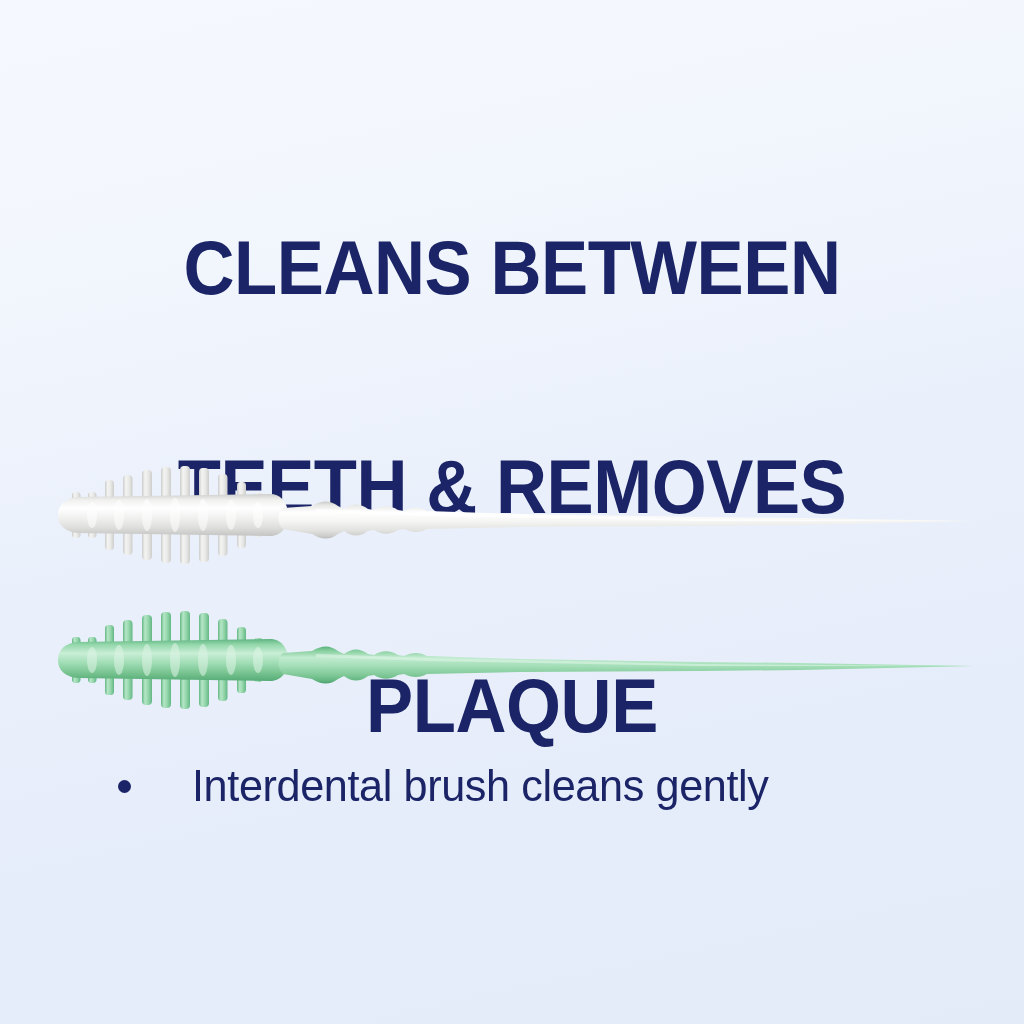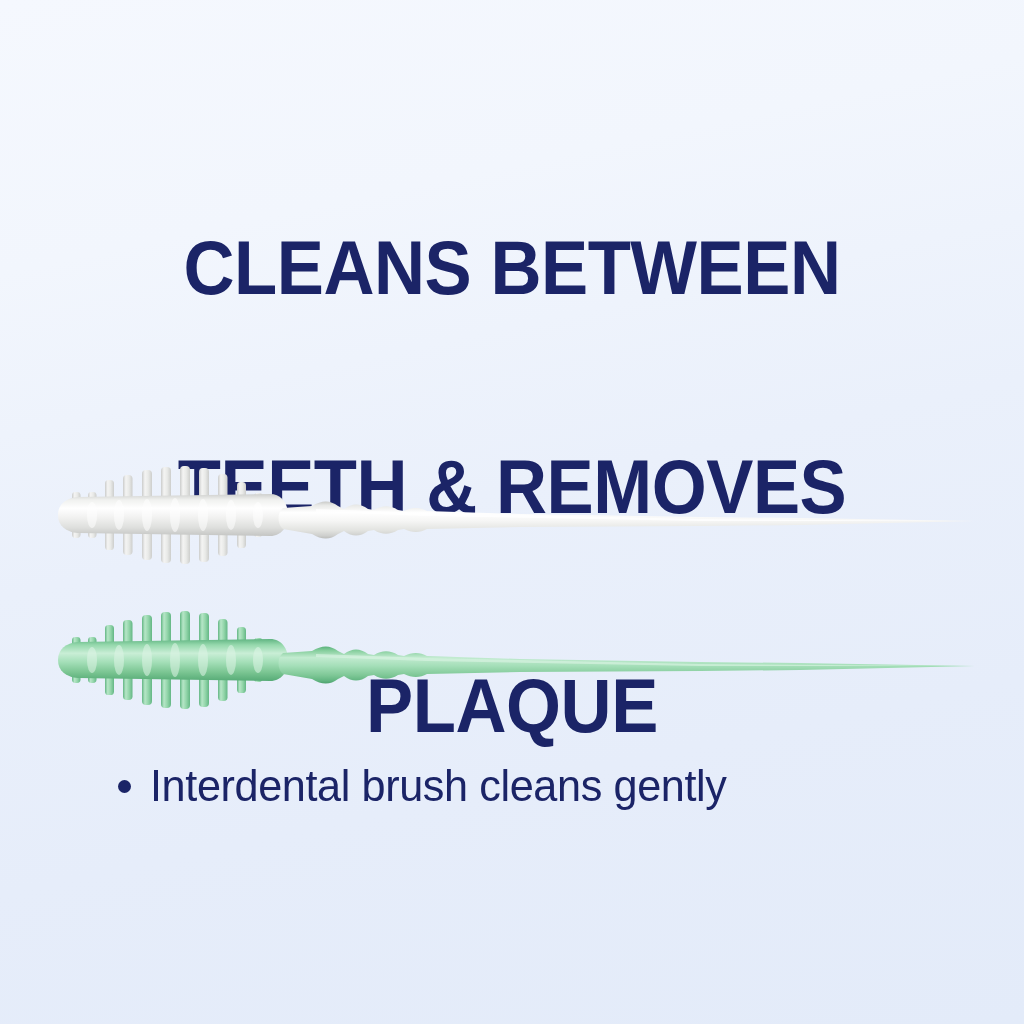--- a/index.html
+++ b/index.html
@@ -63,20 +63,21 @@
   .bullets {
     position: absolute;
     left: 118px;
     top: 762px;
     width: 880px;
   }
   .bullet-row {
     display: flex;
     align-items: baseline;
     margin-bottom: 22px;
+    gap: 42px;
   }
   .bullet-dot {
     width: 13px;
     height: 13px;
     border-radius: 50%;
     background: #1b2467;
     flex: 0 0 auto;
     margin-right: 19px;
     position: relative;
     top: -8px;

